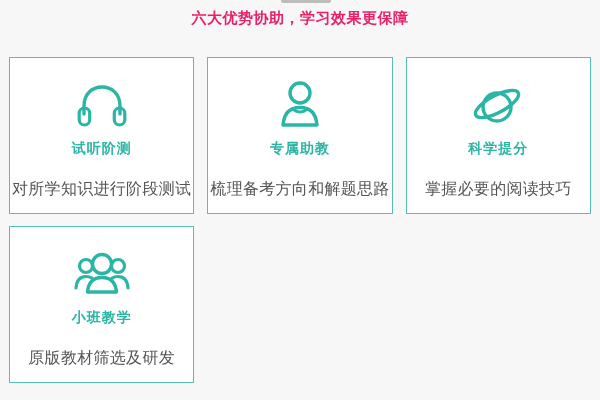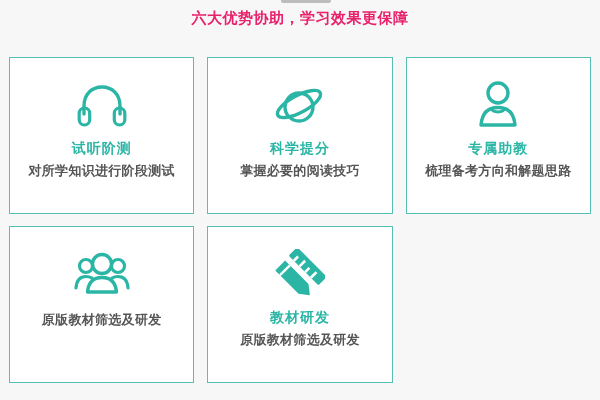--- a/index.html
+++ b/index.html
@@ -83,27 +83,26 @@
   .card-title {
     font-size: 14px;
     font-weight: bold;
     color: #2bb5a5;
     letter-spacing: 1px;
     line-height: 20px;
     white-space: nowrap;
   }
 
   .card-desc {
-    margin-top: 4px;
-    font-size: 13px;
+    margin-top: 22px;
+    font-size: 16px;
     color: #555555;
     letter-spacing: 0.3px;
     line-height: 18px;
     white-space: nowrap;
-    font-weight: bold;
   }
 </style>
 </head>
 <body>
 
 <div id="page">
 
   <div id="top-stub"></div>
 
   <div id="headline">六大优势协助，学习效果更保障</div>
@@ -118,70 +117,51 @@
           <rect x="39.3" y="28" width="10.5" height="17" rx="5.2" fill="none" stroke="#2bb5a5" stroke-width="3.2"></rect>
         </svg>
       </span>
       <div class="card-title">试听阶测</div>
       <div class="card-desc">对所学知识进行阶段测试</div>
     </div>
 
 
     <div class="card">
       <span class="card-icon">
-        <svg width="52" height="48" viewBox="0 0 52 48">
-          <circle cx="25" cy="26" r="14" fill="none" stroke="#2bb5a5" stroke-width="3.4"></circle>
-          <ellipse cx="25" cy="23" rx="24" ry="8.5" transform="rotate(-28 25 23)" fill="none" stroke="#2bb5a5" stroke-width="3.4"></ellipse>
-        </svg>
-      </span>
-      <div class="card-title">科学提分</div>
-      <div class="card-desc">掌握必要的阅读技巧</div>
-    </div>
-
-    <div class="card">
-      <span class="card-icon">
         <svg width="46" height="50" viewBox="0 0 46 50">
           <circle cx="23" cy="13" r="10" fill="none" stroke="#2bb5a5" stroke-width="3.4"></circle>
           <path d="M6 45 C7 33 13.5 27.5 23 27.5 C32.5 27.5 39 33 40 45 Z" fill="none" stroke="#2bb5a5" stroke-width="3.4" stroke-linejoin="round"></path>
           <path d="M16 28.5 C18 33 28 33 30 28.5" fill="none" stroke="#2bb5a5" stroke-width="3" stroke-linecap="round"></path>
         </svg>
       </span>
       <div class="card-title">专属助教</div>
       <div class="card-desc">梳理备考方向和解题思路</div>
+    </div>
+
+    <div class="card">
+      <span class="card-icon">
+        <svg width="52" height="48" viewBox="0 0 52 48">
+          <circle cx="25" cy="26" r="14" fill="none" stroke="#2bb5a5" stroke-width="3.4"></circle>
+          <ellipse cx="25" cy="23" rx="24" ry="8.5" transform="rotate(-28 25 23)" fill="none" stroke="#2bb5a5" stroke-width="3.4"></ellipse>
+        </svg>
+      </span>
+      <div class="card-title">科学提分</div>
+      <div class="card-desc">掌握必要的阅读技巧</div>
     </div>
 
     <div class="card">
       <span class="card-icon">
         <svg width="56" height="46" viewBox="0 0 56 46">
           <circle cx="12" cy="15" r="6.5" fill="none" stroke="#2bb5a5" stroke-width="3.2"></circle>
           <path d="M2 37 C2.6 29 6.5 25.5 12 25.5 C14.3 25.5 16.3 26.1 18 27.2" fill="none" stroke="#2bb5a5" stroke-width="3.2" stroke-linecap="round"></path>
           <circle cx="44" cy="15" r="6.5" fill="none" stroke="#2bb5a5" stroke-width="3.2"></circle>
           <path d="M54 37 C53.4 29 49.5 25.5 44 25.5 C41.7 25.5 39.7 26.1 38 27.2" fill="none" stroke="#2bb5a5" stroke-width="3.2" stroke-linecap="round"></path>
           <circle cx="28" cy="13" r="9.5" fill="none" stroke="#2bb5a5" stroke-width="3.4"></circle>
           <path d="M13.5 41 C14.5 31 20 26.5 28 26.5 C36 26.5 41.5 31 42.5 41 Z" fill="none" stroke="#2bb5a5" stroke-width="3.4" stroke-linejoin="round"></path>
         </svg>
       </span>
+      <div class="card-title">小班教学</div>
       <div class="card-desc">原版教材筛选及研发</div>
     </div>
 
-    <div class="card">
-      <span class="card-icon">
-        <svg width="50" height="50" viewBox="0 0 50 50">
-          <g transform="rotate(-45 25 25)">
-
-            <rect x="30" y="4" width="12" height="42" rx="1.5" fill="#2bb5a5"></rect>
-            <rect x="30" y="10" width="6" height="2.6" fill="#ffffff"></rect>
-            <rect x="30" y="18" width="8" height="2.6" fill="#ffffff"></rect>
-            <rect x="30" y="26" width="6" height="2.6" fill="#ffffff"></rect>
-            <rect x="30" y="34" width="8" height="2.6" fill="#ffffff"></rect>
-
-            <path d="M10 5 H24 V38 L17 47 L10 38 Z" fill="#2bb5a5"></path>
-            <path d="M13.6 41.5 L17 46 L20.4 41.5 Z" fill="#2bb5a5"></path>
-            <rect x="10" y="10.5" width="14" height="2.4" fill="#ffffff"></rect>
-          </g>
-        </svg>
-      </span>
-      <div class="card-title">教材研发</div>
-      <div class="card-desc">原版教材筛选及研发</div>
-    </div>
 
   </div>
 </div>
 
 </body></html>

